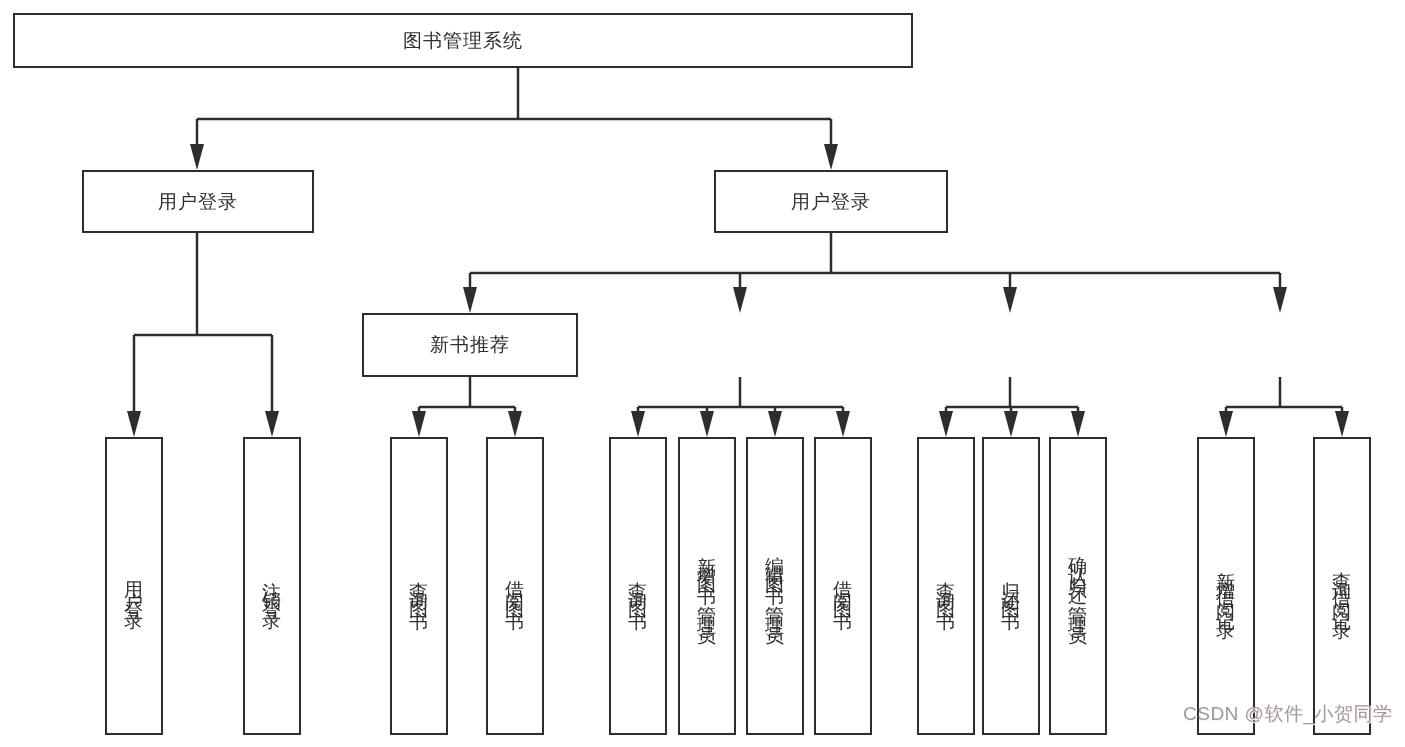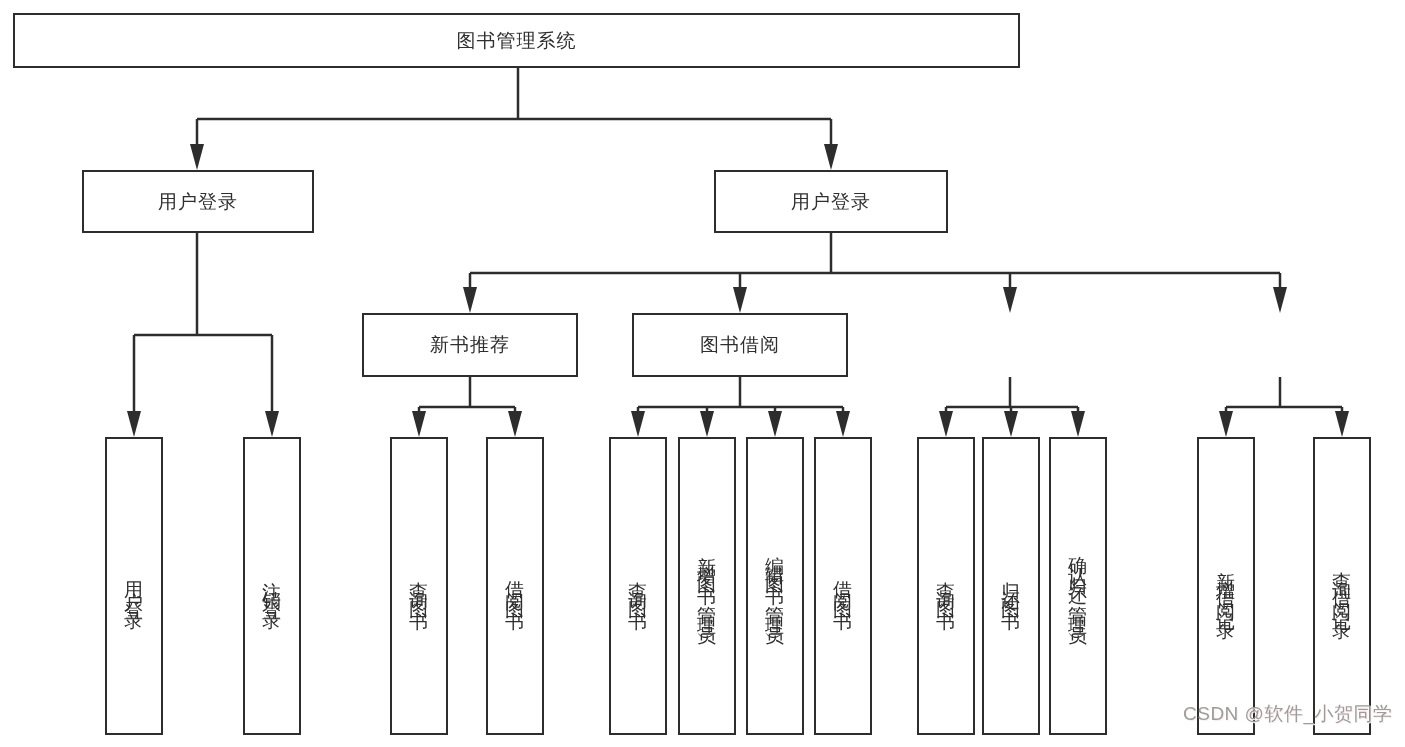--- a/index.html
+++ b/index.html
@@ -127,27 +127,26 @@
     <g>
       <line x1="1280" y1="377" x2="1280" y2="407"></line>
       <line x1="1226" y1="407" x2="1342" y2="407"></line>
       <line x1="1226" y1="407" x2="1226" y2="413"></line>
       <polygon points="1219,411 1233,411 1226,437"></polygon>
       <line x1="1342" y1="407" x2="1342" y2="413"></line>
       <polygon points="1335,411 1349,411 1342,437"></polygon>
     </g>
   </svg>
 
-  <div class="box h" style="left:13px;top:13px;width:1007px;height:55px">图书管理系统</div>
+  <div class="box h" style="left:13px;top:13px;width:900px;height:55px">图书管理系统</div>
 
   <div class="box h" style="left:82px;top:170px;width:232px;height:63px">用户登录</div>
   <div class="box h" style="left:714px;top:170px;width:234px;height:63px">用户登录</div>
 
   <div class="box h" style="left:362px;top:313px;width:216px;height:64px">新书推荐</div>
-  <div class="box h" style="left:632px;top:313px;width:216px;height:64px">图书借阅</div>
 
   <div class="box v" style="left:105px;top:437px;width:58px;height:298px">用户登录</div>
   <div class="box v" style="left:243px;top:437px;width:58px;height:298px">注销登录</div>
 
   <div class="box v" style="left:390px;top:437px;width:58px;height:298px">查询图书</div>
   <div class="box v" style="left:486px;top:437px;width:58px;height:298px">借阅图书</div>
 
   <div class="box v" style="left:609px;top:437px;width:58px;height:298px">查询图书</div>
   <div class="box v" style="left:678px;top:437px;width:58px;height:298px">新增图书（管理员）</div>
   <div class="box v" style="left:746px;top:437px;width:58px;height:298px">编辑图书（管理员）</div>

